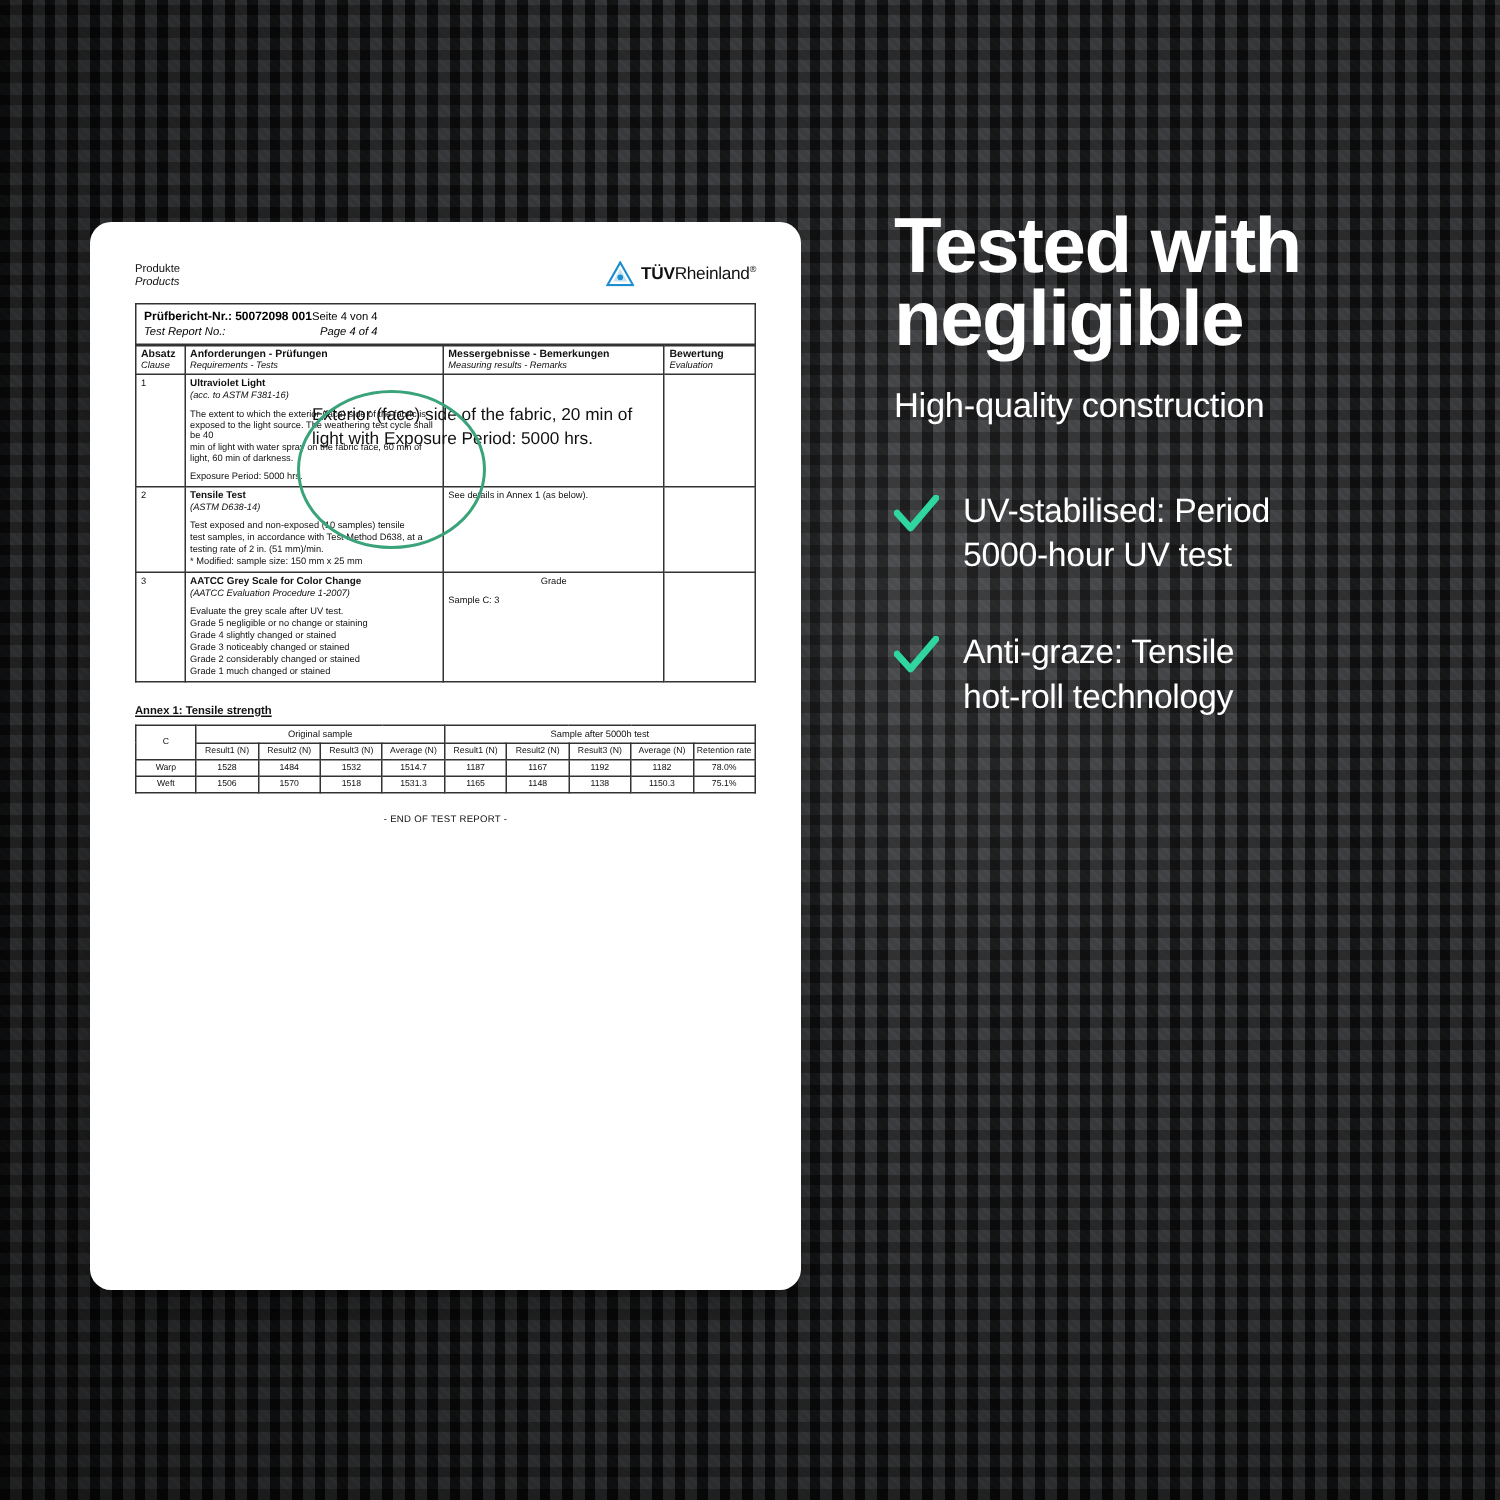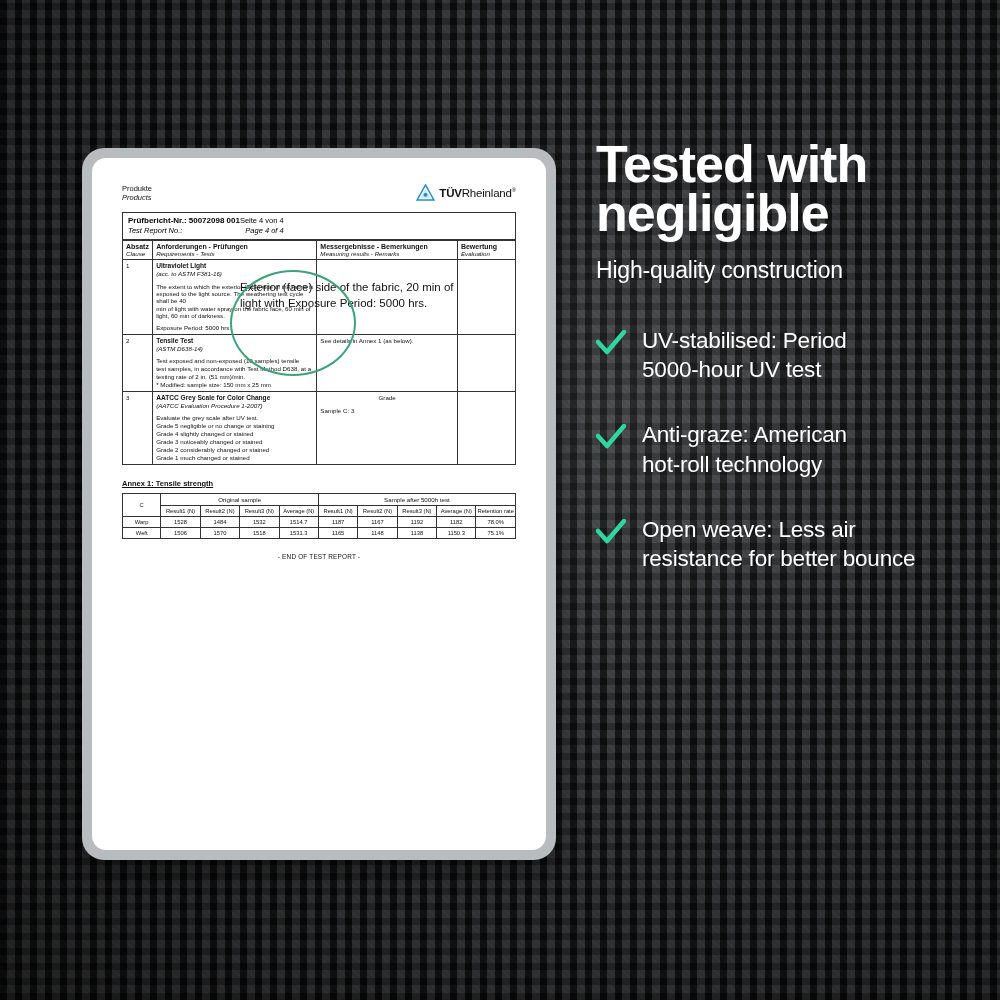--- a/index.html
+++ b/index.html
@@ -34,28 +34,27 @@
     left: 0; top: 0;
     width: 1000px; height: 1000px;
     background:
       radial-gradient(ellipse at 62% 40%, rgba(255,255,255,0.10) 0%, rgba(255,255,255,0.02) 35%, rgba(0,0,0,0.28) 78%, rgba(0,0,0,0.45) 100%);
     pointer-events: none;
   }
 
   
   .doc-frame {
     position: absolute;
-    left: 82px;
+    left: 60px;
     top: 148px;
     width: 474px;
     height: 712px;
     background: #b9bcbe;
     border-radius: 22px;
     box-shadow: 0 10px 30px rgba(0,0,0,0.45);
-    padding: 10px;
     box-sizing: border-box;
   }
   .doc-page {
     width: 100%;
     height: 100%;
     background: #ffffff;
     border-radius: 14px;
     box-sizing: border-box;
     padding: 26px 30px;
     position: relative;
@@ -407,31 +406,20 @@
         </div>
       </div>
 
       <div class="bullet">
         <span class="check">
           <svg width="30" height="26" viewBox="0 0 30 26">
             <path d="M2 12 L11 22 L28 2" fill="none" stroke="#2fd6a0" stroke-width="4.5" stroke-linecap="round" stroke-linejoin="round"></path>
           </svg>
         </span>
         <div class="bullet-text">
-          <div>Anti-graze: American</div>
+          <div>Anti-graze: Tensile</div>
           <div>hot-roll technology</div>
         </div>
       </div>
 
-      <div class="bullet">
-        <span class="check">
-          <svg width="30" height="26" viewBox="0 0 30 26">
-            <path d="M2 12 L11 22 L28 2" fill="none" stroke="#2fd6a0" stroke-width="4.5" stroke-linecap="round" stroke-linejoin="round"></path>
-          </svg>
-        </span>
-        <div class="bullet-text">
-          <div>Open weave: Less air</div>
-          <div>resistance for better bounce</div>
-        </div>
-      </div>
     </div>
   </div>
 </div>
 
 </body></html>

